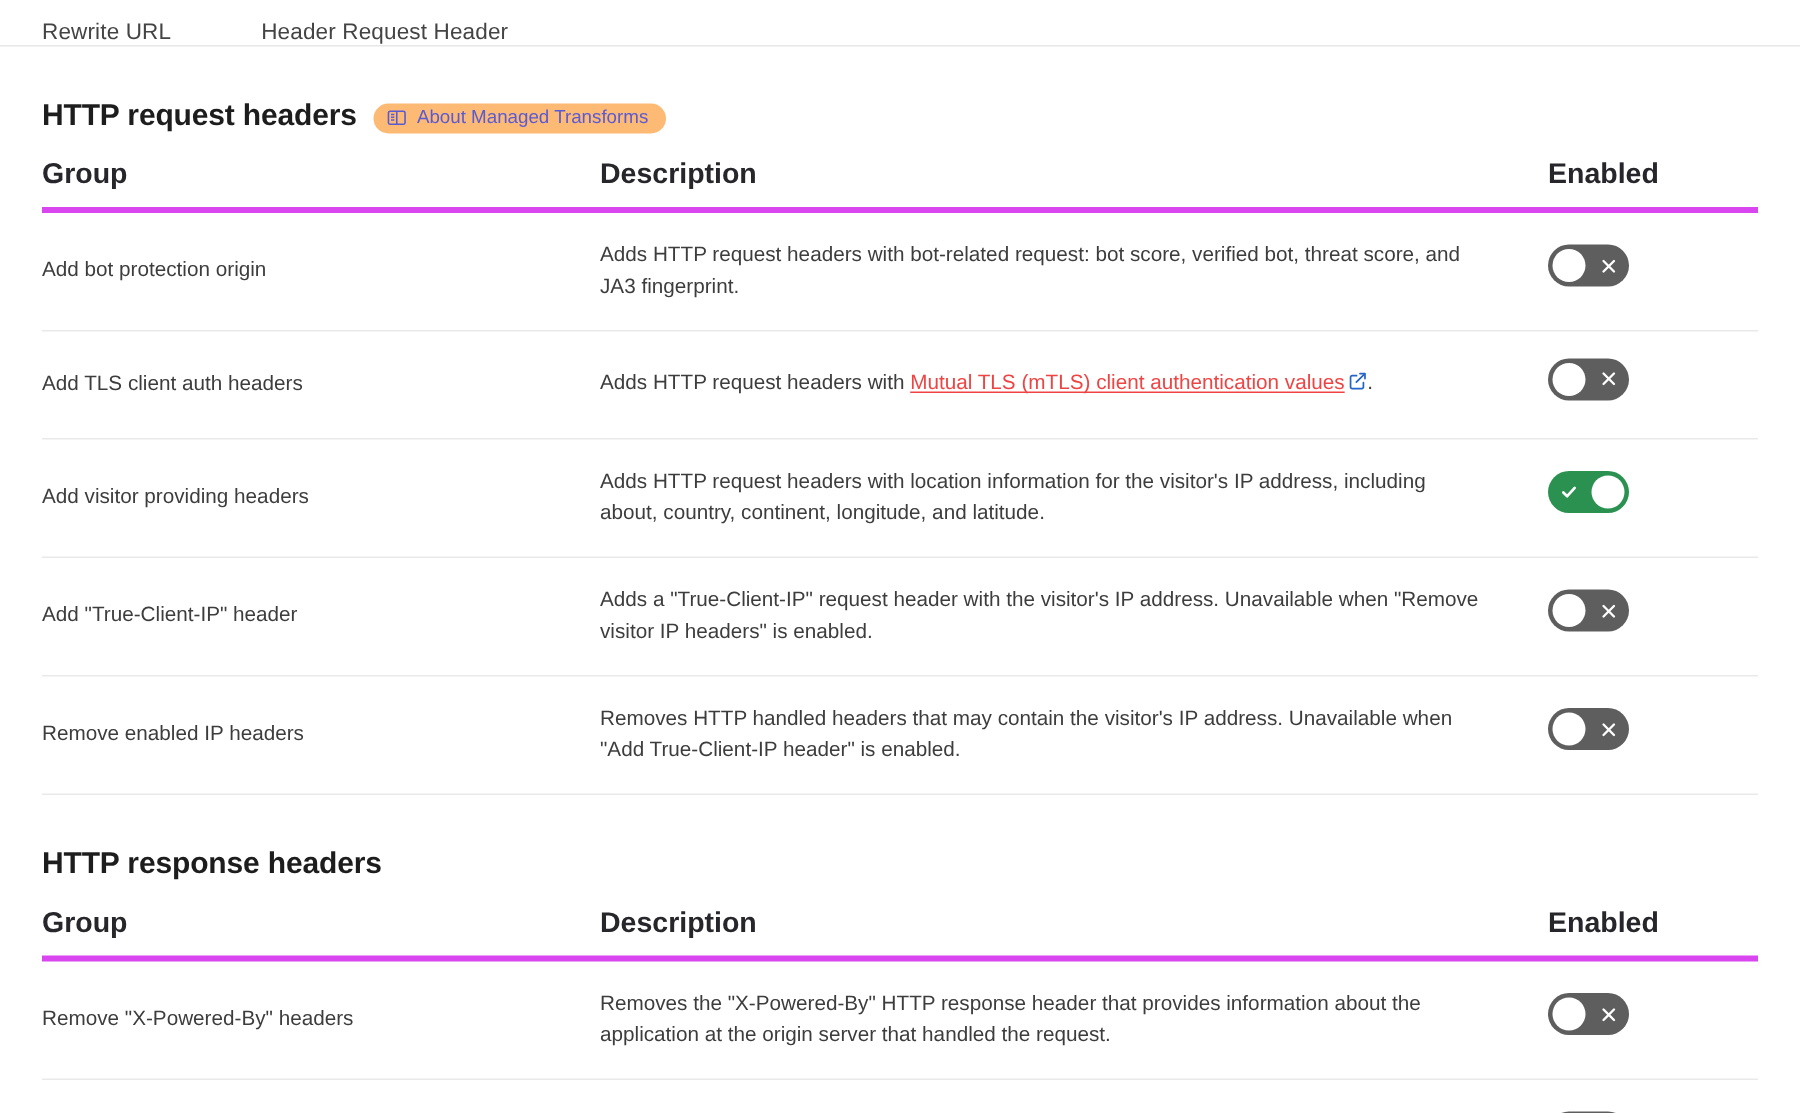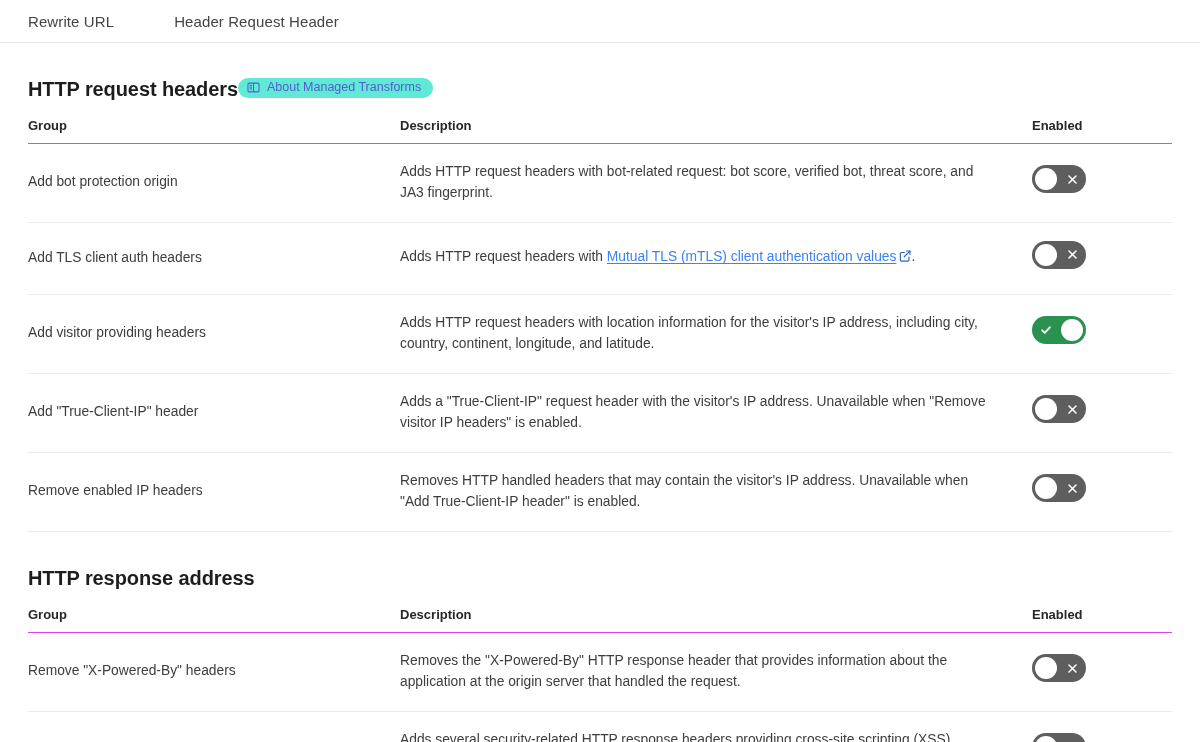--- a/index.html
+++ b/index.html
@@ -8,21 +8,21 @@
     width: 1200px; height: 742px;
     background: #ffffff;
     font-family: "Liberation Sans", sans-serif;
     color: #313131;
     overflow: hidden;
   }
 
   
   .tabbar {
     position: relative;
-    height: 43px;
+    height: 31px;
     display: flex;
     align-items: flex-start;
     padding-left: 28px;
     padding-top: 13px;
   }
   .tabbar::after {
     content: "";
     position: absolute;
     left: 0; right: 0; bottom: 0;
     height: 1px;
@@ -48,35 +48,36 @@
     left: -12px; right: -12px; bottom: 0;
     height: 3px;
     background: #2c7cd6;
     z-index: 2;
   }
 
   
   .section { padding: 0 28px; }
   .section-head {
     display: flex;
-    align-items: flex-start;
+    align-items: flex-end;
+    gap: 11px;
     margin-top: 35px;
     margin-bottom: 17px;
   }
   .section-title {
     font-size: 20px;
     font-weight: 700;
     color: #1d1d1d;
     letter-spacing: -.1px;
   }
   .about-badge {
     display: inline-flex;
     align-items: center;
     gap: 7px;
-    background: #5eead4;
+    background: #fdba74;
     color: #5a5ad4;
     border-radius: 11px;
     padding: 3px 12px 4px 9px;
     font-size: 12.5px;
     cursor: pointer;
     line-height: 1;
   }
   .about-badge svg { display: block; flex: none; }
 
   
@@ -84,41 +85,41 @@
     width: 100%;
     border-collapse: collapse;
     table-layout: fixed;
   }
   table.mt col.c-group { width: 372px; }
   table.mt col.c-desc  { width: auto; }
   table.mt col.c-en    { width: 140px; }
 
   table.mt thead th {
     text-align: left;
-    font-size: 13px;
+    font-size: 19px;
     font-weight: 700;
     color: #26262b;
     padding: 0 0 10px 0;
-    border-bottom: 1px solid #d946ef;
+    border-bottom: 4px solid #d946ef;
     vertical-align: bottom;
   }
   table.mt tbody td {
     font-size: 13.8px;
     color: #3d3d3d;
     border-bottom: 1px solid #e9e9e9;
     padding: 18px 0 18px 0;
     vertical-align: middle;
     line-height: 1.52;
   }
   table.mt tbody td.group { padding-right: 18px; }
   table.mt tbody td.desc  { padding-right: 46px; }
   table.mt tbody td.en    { text-align: left; }
 
   .desc a {
-    color: #3b82f6;
+    color: #ef4444;
     text-decoration: underline;
     text-underline-offset: 2px;
   }
   .ext-icon {
     display: inline-block;
     vertical-align: -1px;
     margin-left: 3px;
   }
 
   
@@ -232,21 +233,21 @@
                 </svg>
             </span>
             
             <span class="knob"></span>
           </div>
         </td>
       </tr>
 
       <tr>
         <td class="group">Add visitor providing headers</td>
-        <td class="desc">Adds HTTP request headers with location information for the visitor's IP address, including city, country, continent, longitude, and latitude.</td>
+        <td class="desc">Adds HTTP request headers with location information for the visitor's IP address, including about, country, continent, longitude, and latitude.</td>
         <td class="en">
           <div class="toggle on">
             
             <span class="mark on">
               <svg width="12" height="12" viewBox="0 0 12 12" fill="none" stroke="#fff" stroke-width="1.8" stroke-linecap="round" stroke-linejoin="round">
                   <polyline points="2.2,6.3 4.8,8.8 9.8,3.3"></polyline>
                 </svg>
             </span>
             <span class="knob"></span>
           </div>
@@ -286,21 +287,21 @@
           </div>
         </td>
       </tr>
     </tbody>
   </table>
 </div>
 
 <div class="section">
 
   <div class="section-head">
-    <div class="section-title">HTTP response address</div>
+    <div class="section-title">HTTP response headers</div>
   </div>
 
   <table class="mt">
     <colgroup>
         <col class="c-group">
         <col class="c-desc">
         <col class="c-en">
       </colgroup>
     <thead>
       <tr>

